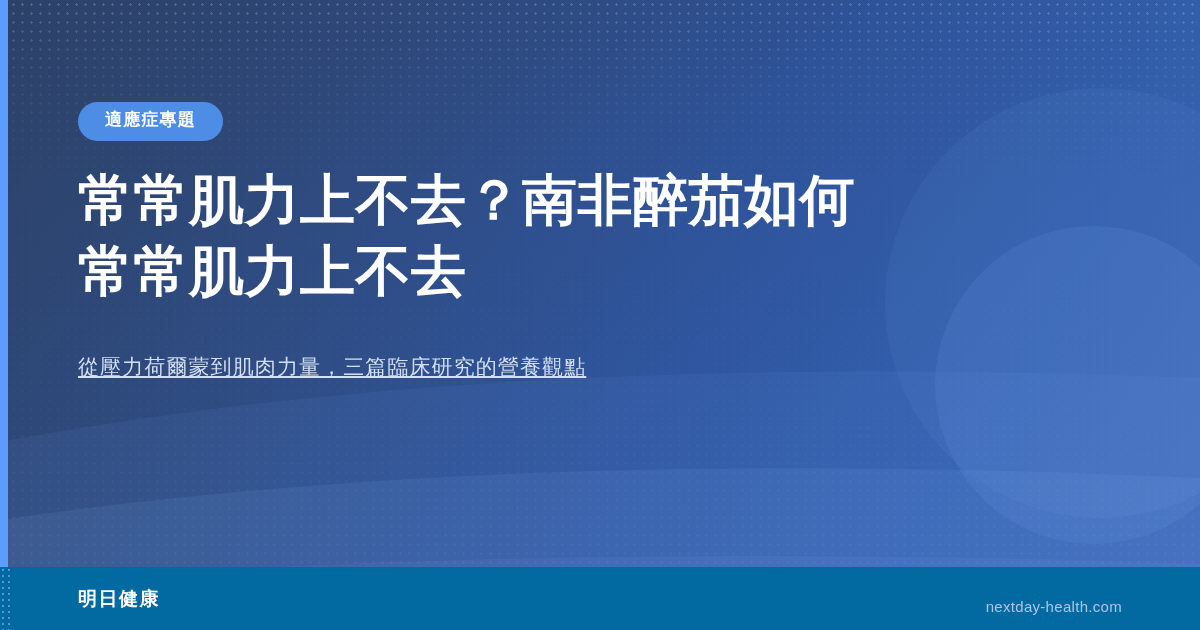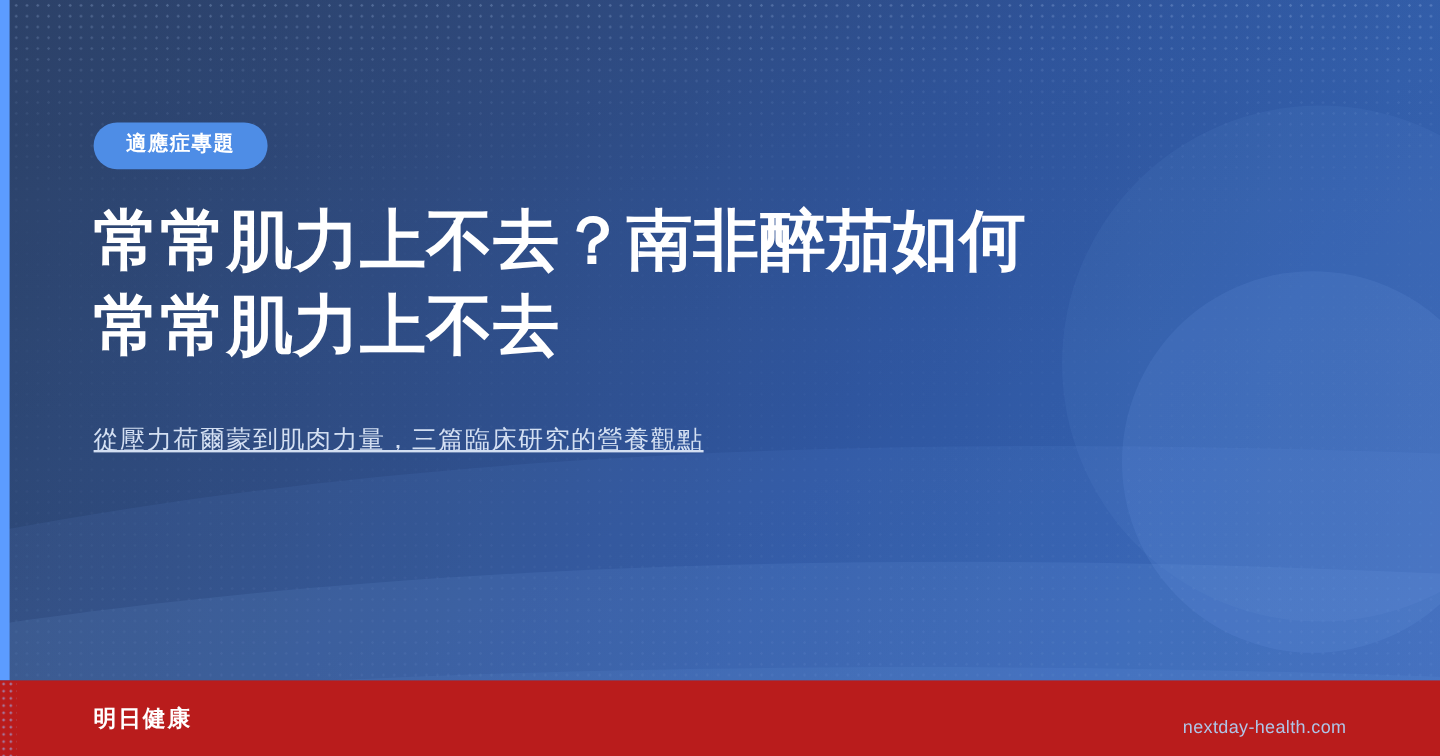--- a/index.html
+++ b/index.html
@@ -103,21 +103,21 @@
     background: #5C9CFF;
   }
 
   
   .footer {
     position: absolute;
     left: 0;
     bottom: 0;
     width: 1200px;
     height: 63px;
-    background: #b91c1c;
+    background: #0369a1;
     display: flex;
     align-items: center;
     justify-content: space-between;
     box-sizing: border-box;
     padding: 0 78px 0 78px;
   }
   .footer-dots {
     position: absolute;
     left: 0;
     bottom: 0;

